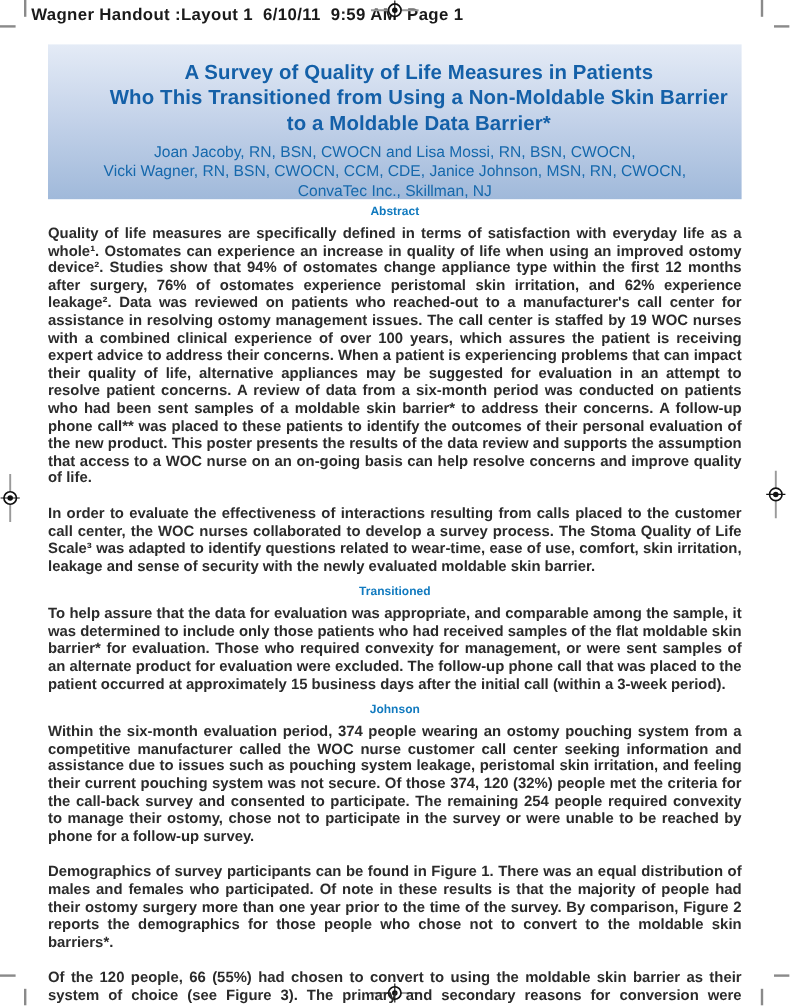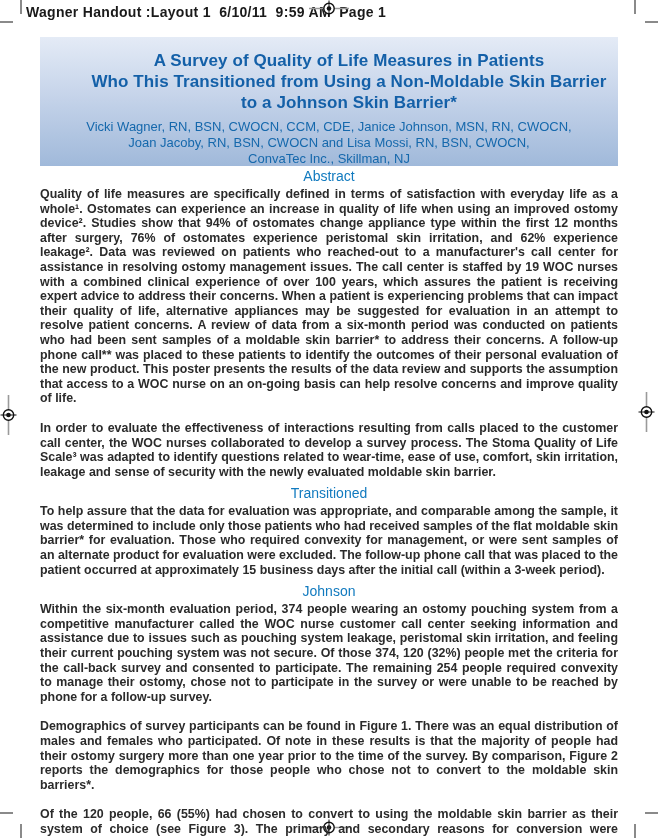--- a/index.html
+++ b/index.html
@@ -54,22 +54,22 @@
     font-size: 13px; line-height: 16px;
     color: #1568ac;
   }
 
   
   .content {
     position: absolute; left: 40px; top: 169px; width: 578px;
   }
   .section-heading {
     text-align: center;
-    color: #117abf; font-weight: normal;
-    font-size: 14px; line-height: 15px;
+    color: #117abf; font-weight: bold;
+    font-size: 10px; line-height: 15px;
     margin: 7px 0 3px 0;
   }
   .section-heading.first { margin-top: 0; }
   .content p {
     margin: 0;
     font-size: 12.4px; line-height: 14.6px;
     color: #2b2b2b;
     text-align: justify;
     font-weight: bold;
   }
@@ -119,25 +119,25 @@
     <circle cx="8.5" cy="20" r="5.2" fill="#ffffff" stroke="#111111" stroke-width="1.4"></circle>
     <line x1="0.5" y1="20" x2="16.5" y2="20" stroke="#111111" stroke-width="1"></line>
     <circle cx="8.5" cy="20" r="2.3" fill="#111111"></circle>
   </svg>
 </span>
 
 <div class="banner">
   <div class="title">
     <div>A Survey of Quality of Life Measures in Patients</div>
     <div>Who This Transitioned from Using a Non-Moldable Skin Barrier</div>
-    <div>to a Johnson Skin Barrier*</div>
+    <div>to a Moldable Data Barrier*</div>
   </div>
   <div class="authors">
+    <div>Joan Jacoby, RN, BSN, CWOCN and Lisa Mossi, RN, BSN, CWOCN,</div>
     <div>Vicki Wagner, RN, BSN, CWOCN, CCM, CDE, Janice Johnson, MSN, RN, CWOCN,</div>
-    <div>Joan Jacoby, RN, BSN, CWOCN and Lisa Mossi, RN, BSN, CWOCN,</div>
     <div>ConvaTec Inc., Skillman, NJ</div>
   </div>
 </div>
 
 <div class="content">
 
   <div class="section-heading first">Abstract</div>
   <p>Quality of life measures are specifically defined in terms of satisfaction with everyday life as a whole¹. Ostomates can experience an increase in quality of life when using an improved ostomy device². Studies show that 94% of ostomates change appliance type within the first 12 months after surgery, 76% of ostomates experience peristomal skin irritation, and 62% experience leakage². Data was reviewed on patients who reached-out to a manufacturer's call center for assistance in resolving ostomy management issues. The call center is staffed by 19 WOC nurses with a combined clinical experience of over 100 years, which assures the patient is receiving expert advice to address their concerns. When a patient is experiencing problems that can impact their quality of life, alternative appliances may be suggested for evaluation in an attempt to resolve patient concerns. A review of data from a six-month period was conducted on patients who had been sent samples of a moldable skin barrier* to address their concerns. A follow-up phone call** was placed to these patients to identify the outcomes of their personal evaluation of the new product. This poster presents the results of the data review and supports the assumption that access to a WOC nurse on an on-going basis can help resolve concerns and improve quality of life.</p>
 
   <p>In order to evaluate the effectiveness of interactions resulting from calls placed to the customer call center, the WOC nurses collaborated to develop a survey process. The Stoma Quality of Life Scale³ was adapted to identify questions related to wear-time, ease of use, comfort, skin irritation, leakage and sense of security with the newly evaluated moldable skin barrier.</p>

